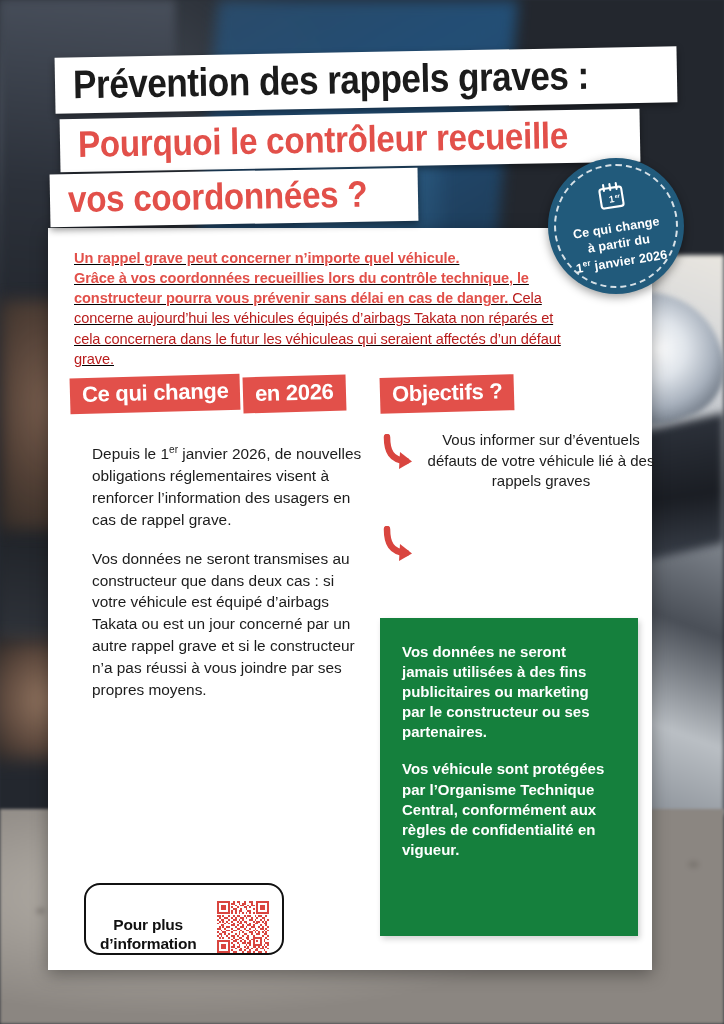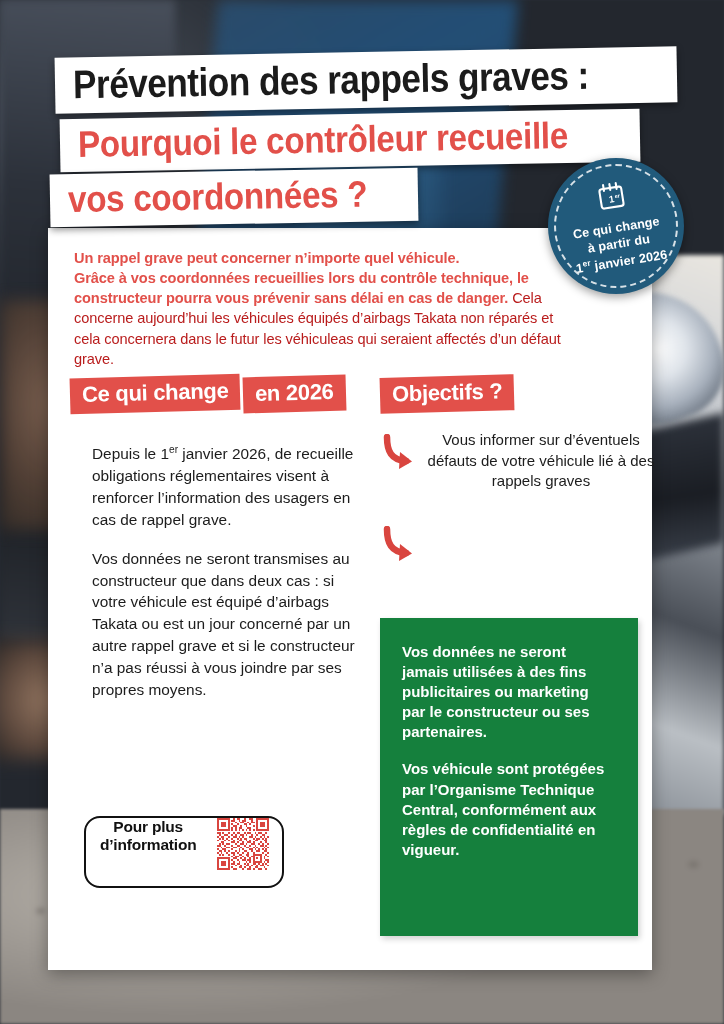--- a/index.html
+++ b/index.html
@@ -109,21 +109,21 @@
   .card {
     position:absolute; left:48px; top:228px; width:604px; height:742px;
     background:#ffffff; z-index:6;
     box-shadow:0 4px 16px rgba(0,0,0,.35);
   }
 
   
   .intro {
     position:absolute; left:26px; top:20px; width:488px;
     font-family:"Liberation Sans Narrow","Liberation Sans", sans-serif;
-    font-size:14.6px; line-height:1.38; letter-spacing:-0.1px;
+    font-size:14.6px; line-height:1.38; letter-spacing:-0.1px;text-decoration:underline;
   }
   .intro .b { font-weight:bold; color:#e2504a; }
   .intro .f { color:#b91c1c; }
 
   
   .hd-left { position:absolute; left:22px; top:148px; }
   .hd-right { position:absolute; left:332px; top:148px; }
   .hd-chunk {
     display:inline-block; background:#e2504a; color:#fff;
     font-weight:bold; font-size:22px; line-height:1.0;
@@ -155,23 +155,23 @@
     background:#15803d; color:#ffffff;
     padding:24px 22px 18px 22px;
     font-weight:bold; font-size:15px; line-height:1.34;
     box-shadow:2px 3px 6px rgba(0,0,0,.18);
   }
   .redbox p { margin-bottom:17px; }
   .redbox p:last-child { margin-bottom:0; }
 
   
   .qrbox {
-    position:absolute; left:36px; top:588px; width:200px; height:72px;
+    position:absolute; left:36px; top:655px; width:200px; height:72px;
     border:2.4px solid #111; border-radius:16px;
-    display:flex; align-items:flex-start; justify-content:space-between;
+    display:flex; align-items:flex-end; justify-content:space-between;
     padding:0 13px 0 14px; background:#fff;
   }
   .qr-label {
     font-family:"Liberation Sans Narrow","Liberation Sans", sans-serif;
     font-weight:bold; font-size:15.5px; line-height:1.18; color:#111;
     text-align:center; letter-spacing:-0.2px;
   }
   .qr-code { width:52px; height:52px; display:block; }
 
   
@@ -259,21 +259,21 @@
   <div class="hd-left">
     <div class="hd-chunk">Ce qui change</div>
     <div class="hd-chunk second">en 2026</div>
   </div>
   <div class="hd-right">
     <div class="hd-chunk">Objectifs ?</div>
   </div>
 
   <div class="lcol">
     <p>
-      <span>Depuis le 1</span><span class="sup">er</span><span> janvier 2026, de recueille obligations réglementaires visent à renforcer l’information des usagers en cas de rappel grave.</span>
+      <span>Depuis le 1</span><span class="sup">er</span><span> janvier 2026, de nouvelles obligations réglementaires visent à renforcer l’information des usagers en cas de rappel grave.</span>
     </p>
     <p>Vos données ne seront transmises au constructeur que dans deux cas : si votre véhicule est équipé d’airbags Takata ou est un jour concerné par un autre rappel grave et si le constructeur n’a pas réussi à vous joindre par ses propres moyens.</p>
   </div>
 
   <div class="obj">
     <div class="obj-item">
       <div class="obj-arrow">
         <svg width="38" height="40" viewBox="0 0 38 40" fill="none">
           <path d="M5 3 C5 17, 9 26, 24 27" stroke="#d9453f" stroke-width="6.5" stroke-linecap="round" fill="none"></path>
           <path d="M18 18 L30 27.5 L17 35 Z" fill="#d9453f"></path>

